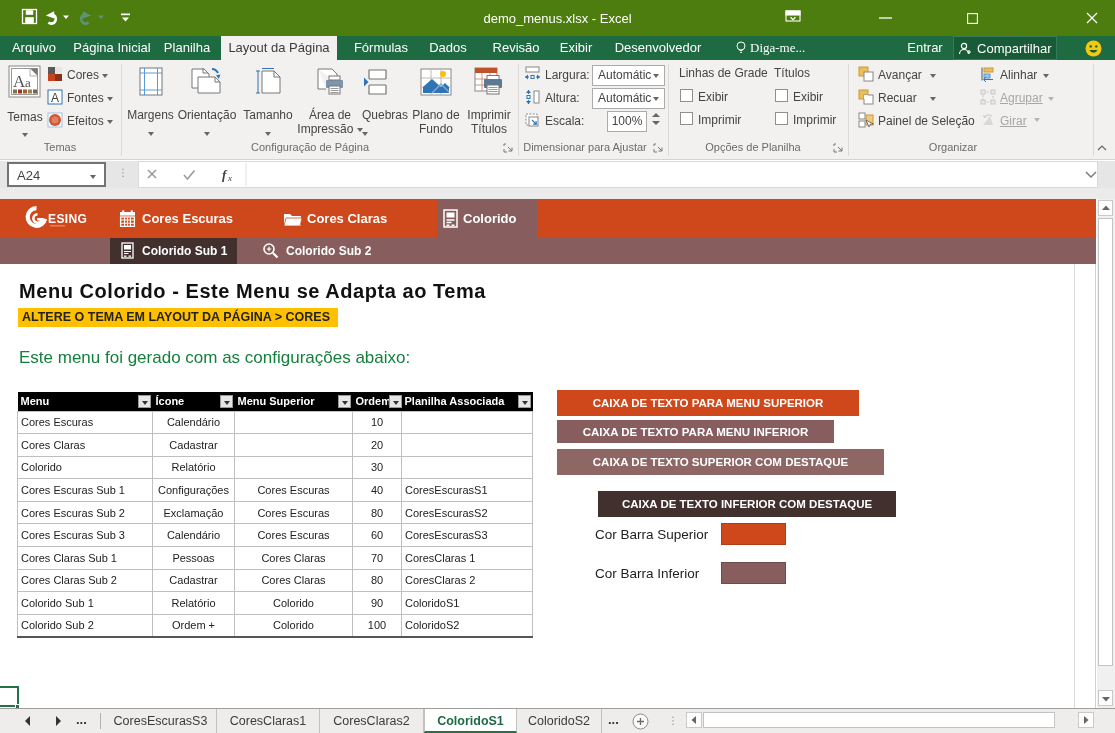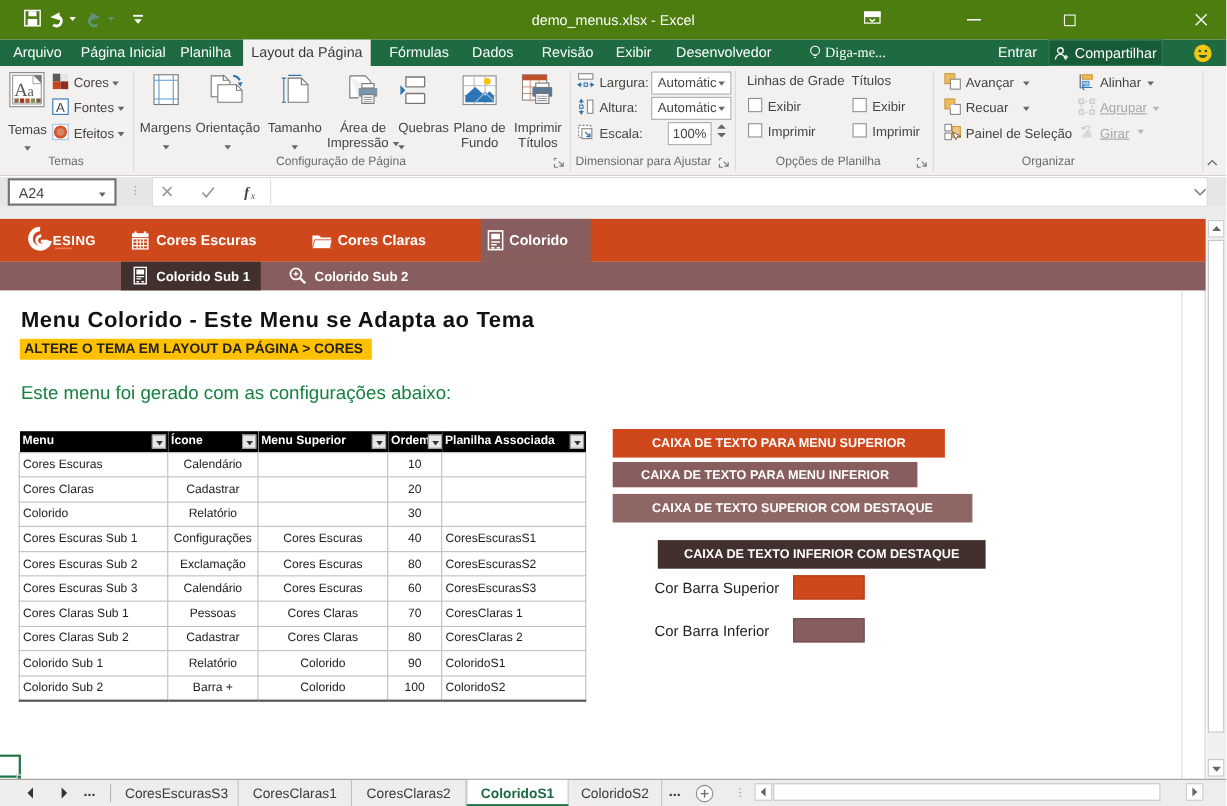--- a/index.html
+++ b/index.html
@@ -574,21 +574,21 @@
           </tr>
       <tr>
             <td>Colorido Sub 1</td>
             <td class="c">Relatório</td>
             <td class="c">Colorido</td>
             <td class="c">90</td>
             <td>ColoridoS1</td>
           </tr>
       <tr class="last">
             <td>Colorido Sub 2</td>
-            <td class="c">Barra +</td>
+            <td class="c">Ordem +</td>
             <td class="c">Colorido</td>
             <td class="c">100</td>
             <td>ColoridoS2</td>
           </tr>
     </tbody>
       </table>
   </div>
 
   <div class="cbox" style="left:557px; top:191px; width:302px; height:26px; line-height:26px; background:#cf481c;">CAIXA DE TEXTO PARA MENU SUPERIOR</div>
   <div class="cbox" style="left:557px; top:221px; width:277px; height:23px; line-height:25px; background:#875e5d;">CAIXA DE TEXTO PARA MENU INFERIOR</div>

